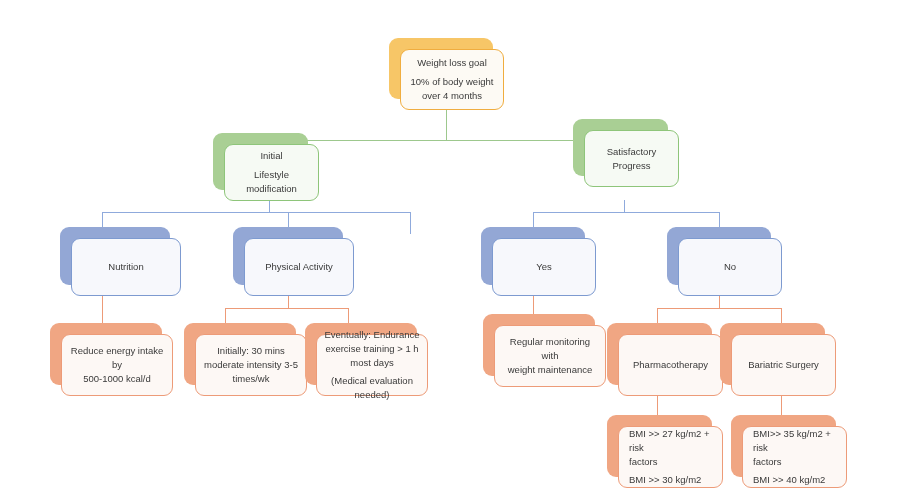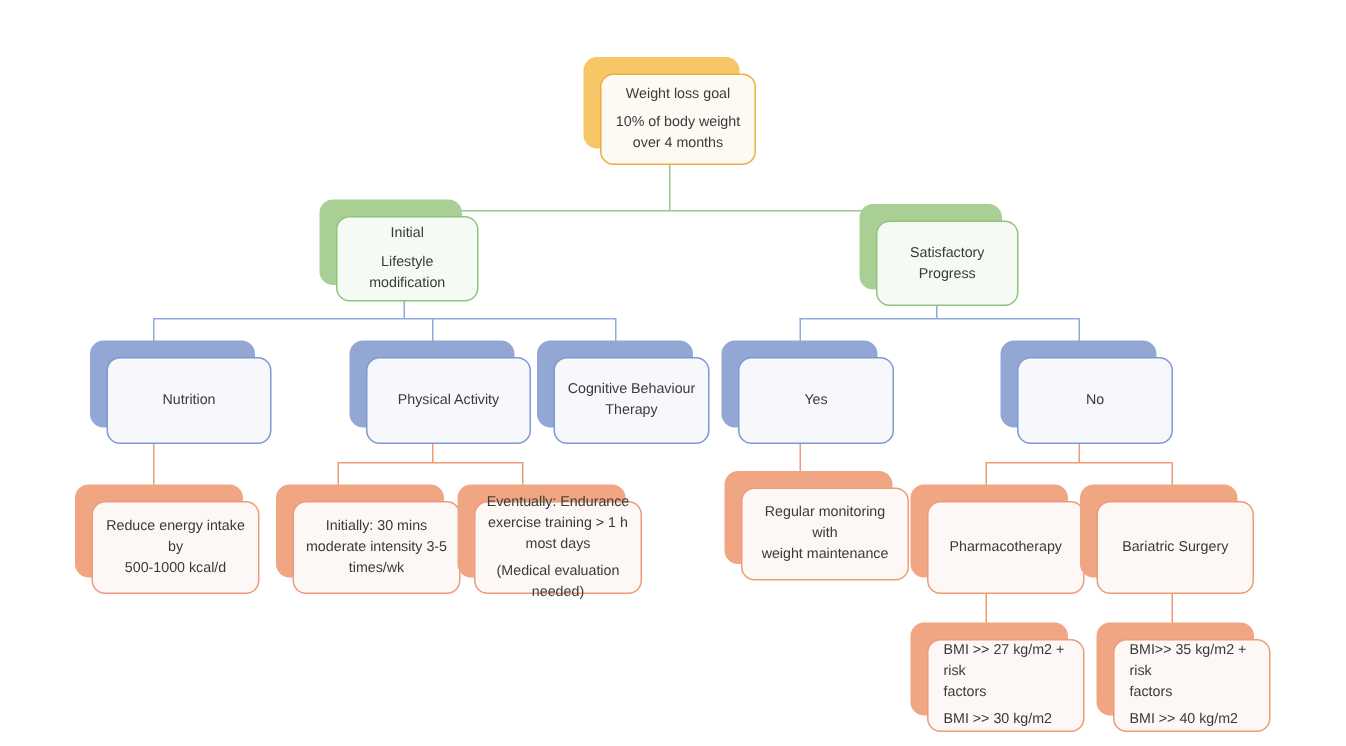--- a/index.html
+++ b/index.html
@@ -142,21 +142,21 @@
     <div class="back"></div>
     <div class="front">
       <div class="label">
           <span class="ln">Initial</span>
           <span class="sp"></span>
           <span class="ln">Lifestyle modification</span>
         </div>
     </div>
   </div>
 
-  <div class="node v-green" style="left:573px; top:136px; width:95px; height:57px;text-decoration:underline;">
+  <div class="node v-green" style="left:573px; top:119px; width:95px; height:57px;text-decoration:underline;">
     <div class="back"></div>
     <div class="front">
       <div class="label">
           <span class="ln">Satisfactory Progress</span>
         </div>
     </div>
   </div>
 
   <div class="node v-blue" style="left:60px; top:227px; width:110px; height:58px;">
     <div class="back"></div>
@@ -169,29 +169,20 @@
 
   <div class="node v-blue" style="left:233px; top:227px; width:110px; height:58px;">
     <div class="back"></div>
     <div class="front">
       <div class="label">
           <span class="ln">Physical Activity</span>
         </div>
     </div>
   </div>
 
-  <div class="node v-blue" style="left:358px; top:227px; width:104px; height:58px;">
-    <div class="back"></div>
-    <div class="front">
-      <div class="label">
-          <span class="ln">Cognitive Behaviour</span>
-          <span class="ln">Therapy</span>
-        </div>
-    </div>
-  </div>
 
   <div class="node v-blue" style="left:481px; top:227px; width:104px; height:58px;">
     <div class="back"></div>
     <div class="front">
       <div class="label">
           <span class="ln">Yes</span>
         </div>
     </div>
   </div>
 

